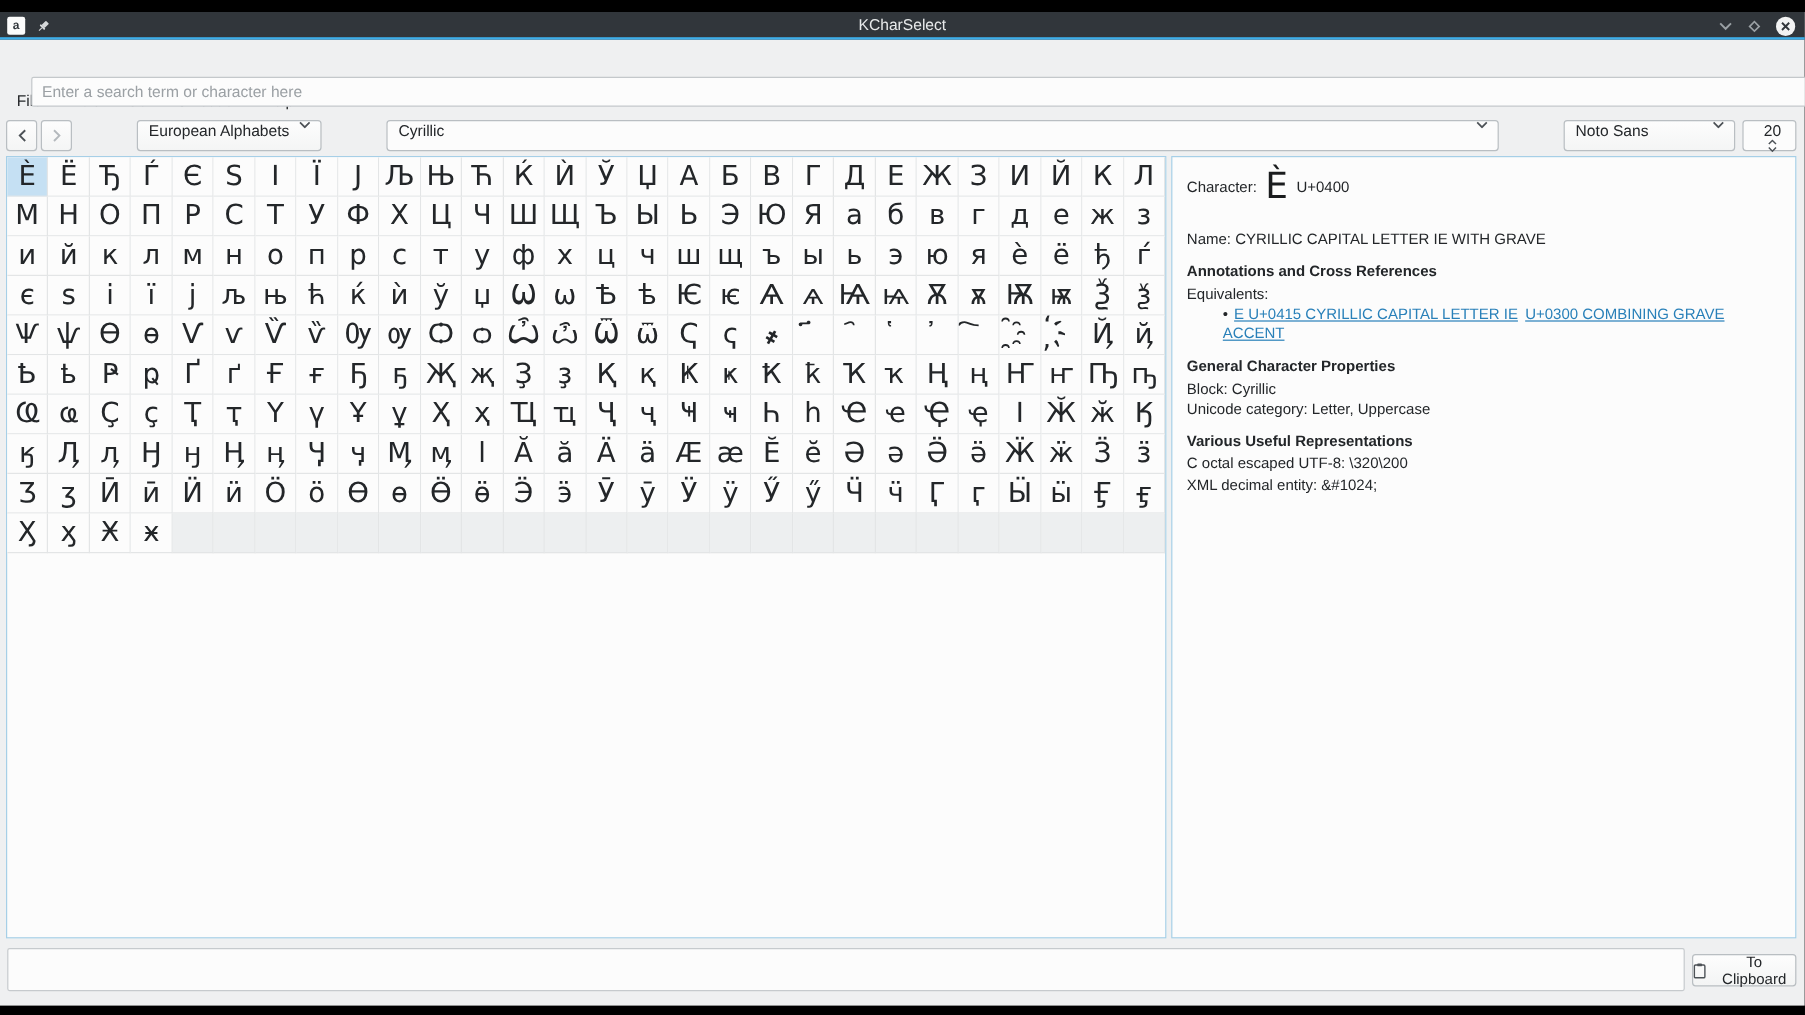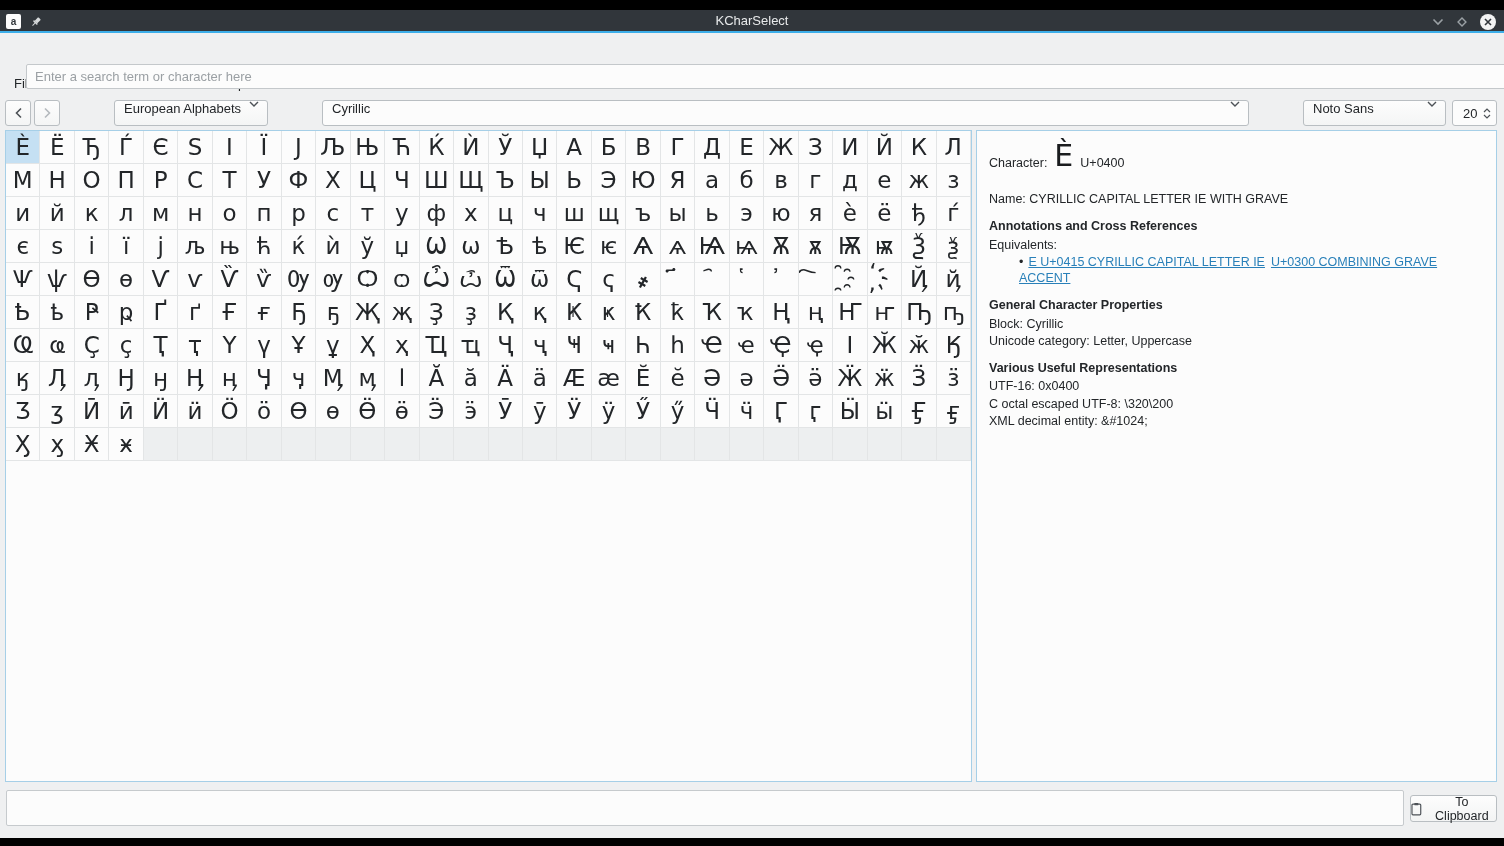--- a/index.html
+++ b/index.html
@@ -40,37 +40,37 @@
              justify-content:center; cursor:pointer; padding:0; }
   .nav-btn + .nav-btn { margin-left:-3px; }
   .combo { height:26px; background:linear-gradient(#fdfdfd,#f4f5f5); border:1px solid #b9bec2;
            border-radius:3px; display:flex; justify-content:space-between;
            padding:0 8px 0 9px; font-size:13px; color:#232629; cursor:pointer;margin-left:48px; }
   .w-cat { width:154px; }
   .w-block { flex:1; background:#fcfcfc; }
   .w-font { width:143px; }
   .spin { width:45px; height:26px; background:#fcfcfc; border:1px solid #b9bec2; border-radius:3px;
           display:flex; align-items:center; justify-content:space-between; padding:0 5px 0 10px;
-          font-size:13px; color:#232629; }
+          font-size:13px; color:#232629;flex-direction:column; }
   .spin-arrows { display:flex; flex-direction:column; gap:1px; align-items:center; }
 
   
   .gridpanel { position:absolute; left:5px; top:120px; width:967px; height:652px; background:#fcfcfc;
                border:1px solid #a6cfe7; overflow:hidden; }
   .grid { display:grid; grid-template-columns:repeat(28,1fr); grid-auto-rows:33px; }
   .cell { border-right:1px solid #e3e5e6; border-bottom:1px solid #e3e5e6; display:flex;
           align-items:center; justify-content:center; font-family:"DejaVu Sans",sans-serif;
           font-size:23px; color:#232629; background:#fcfcfc; cursor:default; overflow:hidden; }
   .cell.empty { background:#edeff0; }
   .cell.selected { background:#c5e0f3; }
 
   .detailpanel { position:absolute; left:976px; top:120px; width:521px; height:652px;
                  background:#fcfcfc; border:1px solid #a6cfe7; padding:10px 12px; color:#232629;
                  font-size:12.5px; line-height:1.3; overflow:hidden; }
-  .char-line { display:flex; align-items:flex-end; gap:7px; margin-bottom:20px; }
+  .char-line { display:flex; align-items:center; gap:7px; margin-bottom:20px; }
   .big-char { font-family:"DejaVu Sans",sans-serif; font-size:30px; line-height:1; color:#1a1c1e; }
   .detail-line { margin:1px 0; }
   .detail-heading { font-weight:bold; margin-top:11px; margin-bottom:2px; }
   .bullet-line { padding-left:30px; margin:1px 0; }
   .bullet-line .bullet { margin-right:5px; }
   a.eq-link { color:#2980b9; text-decoration:underline; margin-right:6px; cursor:pointer; }
 
   
   .result-field { position:absolute; left:6px; top:780px; width:1398px; height:36px; background:#fcfcfc;
                   border:1px solid #c6cacd; border-radius:2px; font-size:14px; padding:0 8px;
@@ -464,21 +464,20 @@
       </div>
       <div class="detail-line">Name: CYRILLIC CAPITAL LETTER IE WITH GRAVE</div>
       <div id="detail-blocks">
           <div class="detail-heading">Annotations and Cross References</div>
           <div class="detail-line">Equivalents:</div>
           <div class="bullet-line"><span class="bullet">•</span><a class="eq-link">E U+0415 CYRILLIC CAPITAL LETTER IE</a><a class="eq-link">U+0300 COMBINING GRAVE ACCENT</a></div>
           <div class="detail-heading">General Character Properties</div>
           <div class="detail-line">Block: Cyrillic</div>
           <div class="detail-line">Unicode category: Letter, Uppercase</div>
           <div class="detail-heading">Various Useful Representations</div>
-          <div class="detail-line">UTF-16: 0x0400</div>
           <div class="detail-line">C octal escaped UTF-8: \320\200</div>
           <div class="detail-line">XML decimal entity: &amp;#1024;</div>
         </div>
     </div>
 
     <input class="result-field" value="" style="">
     <button class="clip-btn">
       <svg width="12" height="14" viewBox="0 0 12 14">
           <rect x="1" y="2" width="9" height="11" rx="1" stroke="#4d5257" stroke-width="1.2" fill="none"></rect>
           <rect x="3.5" y="0.8" width="4" height="2.4" rx="0.6" fill="#4d5257"></rect>

